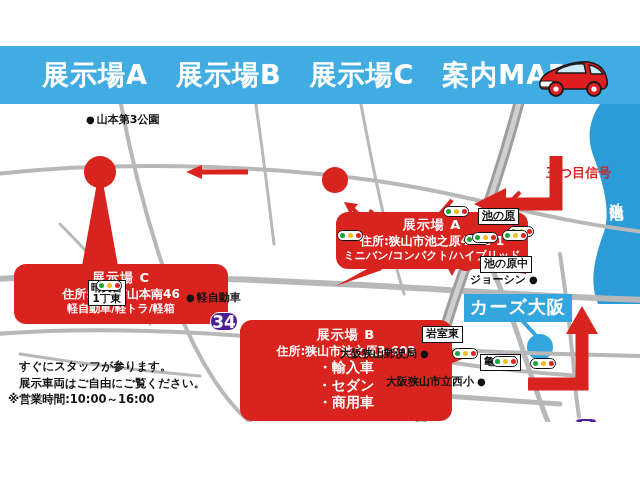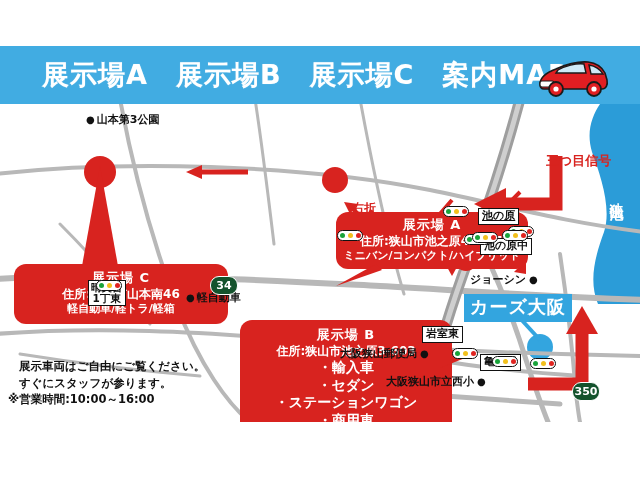--- a/index.html
+++ b/index.html
@@ -65,27 +65,27 @@
     border-radius:6px;display:flex;align-items:center;justify-content:space-around;
     box-sizing:border-box;
   }
   .signal i{display:block;width:5px;height:5px;border-radius:50%;}
   .signal i.g{background:#19A33A;}
   .signal i.y{background:#F2C01C;}
   .signal i.r{background:#E02420;}
 
   
   .shield{
-    position:absolute;width:26px;height:17px;background:#14532d;border-radius:9px;
-    color:#fff;font-weight:bold;font-size:11px;display:flex;align-items:center;
-    justify-content:center;border:1.5px solid #fff;
-  }
-
-  
-  .red-note{position:absolute;color:#D8231F;font-weight:bold;font-size:12px;white-space:nowrap;}
+    position:absolute;width:26px;height:17px;background:#4c1d95;border-radius:9px;
+    color:#fff;font-weight:bold;font-size:17px;display:flex;align-items:center;
+    justify-content:center;border:1.5px solid #fff;margin-top:36px;
+  }
+
+  
+  .red-note{position:absolute;color:#D8231F;font-weight:bold;font-size:12px;white-space:nowrap;margin-top:12px;}
 
   
   .brand{
     position:absolute;background:#33A5DF;color:#fff;font-weight:bold;font-size:18px;
     padding:1px 6px 3px;white-space:nowrap;letter-spacing:1px;
   }
 
   
   .lake-label{
     position:absolute;color:#ffffff;font-weight:bold;font-size:14px;
@@ -205,35 +205,34 @@
     </div>
     <svg class="tail" style="left:72px;top:62px;width:60px;height:104px;" viewBox="0 0 60 104">
       <path d="M28 0 L46 100 L10 100 Z" fill="#D8231F"></path>
     </svg>
 
     <div class="callout" id="callout-b">
       <div class="c-title">展示場 B</div>
       <div class="c-line">住所:狭山市池之原3-603</div>
       <div class="c-item">・輸入車</div>
       <div class="c-item">・セダン</div>
-      <div class="c-item">・ステーションワゴン</div>
       <div class="c-item">・商用車</div>
     </div>
     <svg class="tail" style="left:440px;top:238px;width:40px;height:40px;" viewBox="0 0 40 40">
       <path d="M0 4 L30 14 L0 26 Z" fill="#D8231F"></path>
     </svg>
 
     <div class="lbl dotted" style="left:86px;top:8px;">山本第3公園</div>
     <div class="lbl dotted" style="left:186px;top:186px;">軽自動車</div>
     <div class="lbl dotted-after" style="left:470px;top:168px;">ジョーシン</div>
     <div class="lbl dotted-after" style="left:340px;top:242px;">大阪狭山郵便局</div>
     <div class="lbl dotted-after" style="left:386px;top:270px;">大阪狭山市立西小</div>
 
     <div class="xbox" style="left:478px;top:104px;text-decoration:underline;">池の原</div>
-    <div class="xbox" style="left:480px;top:134px;">池の原中</div>
+    <div class="xbox" style="left:480px;top:152px;">池の原中</div>
     <div class="xbox" style="left:422px;top:222px;">岩室東</div>
     <div class="xbox" style="left:480px;top:250px;">亀の甲</div>
     <div class="xbox two" style="left:88px;top:176px;">
       <div>晴美台</div>
       <div>1丁東</div>
     </div>
 
     <div class="signal" style="left:337px;top:126px;">
       <i class="g"></i>
         <i class="y"></i>
@@ -290,18 +289,18 @@
 
     <div class="red-note" style="left:546px;top:48px;font-size:13px;">三つ目信号</div>
     <div class="red-note" style="left:352px;top:96px;">右折</div>
 
     <div class="brand" style="left:464px;top:190px;">カーズ大阪</div>
 
     <div class="lake-label" style="left:608px;top:88px;">狭山池</div>
   </div>
 
   <div class="notes">
+    <div class="indent">すぐにスタッフが参ります。</div>
     <div class="indent">展示車両はご自由にご覧ください。</div>
-    <div class="indent">すぐにスタッフが参ります。</div>
     <div>※営業時間:10:00～16:00</div>
   </div>
 
 </div>
 
 </body></html>

